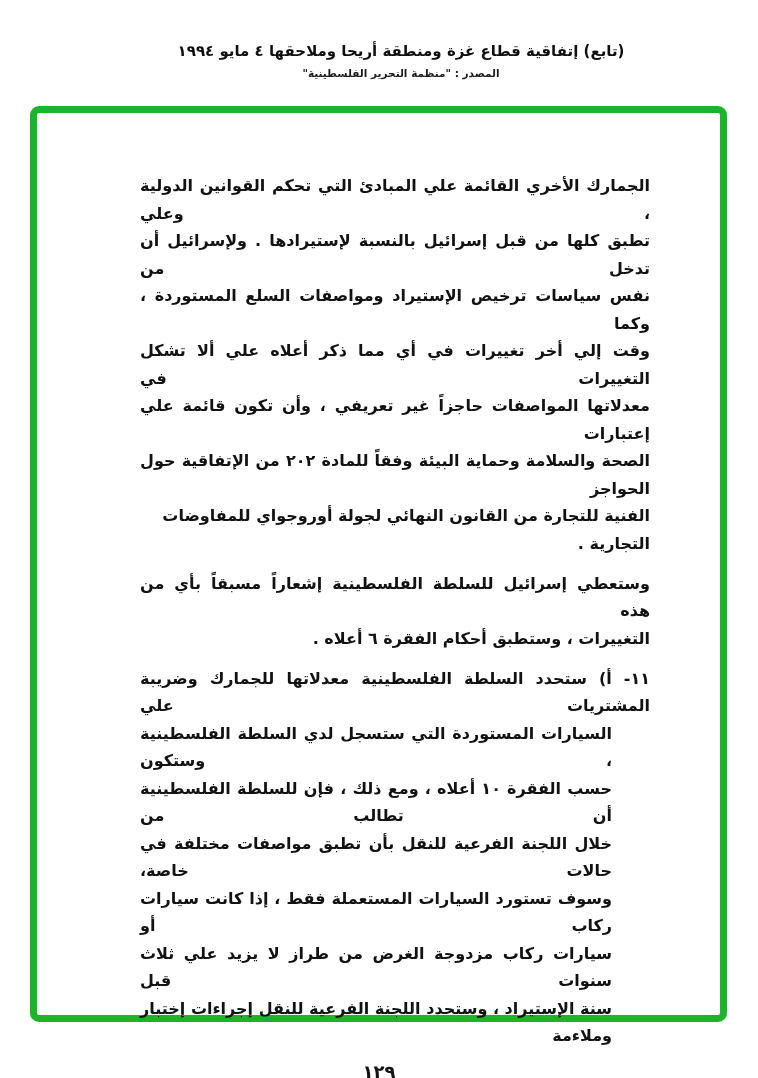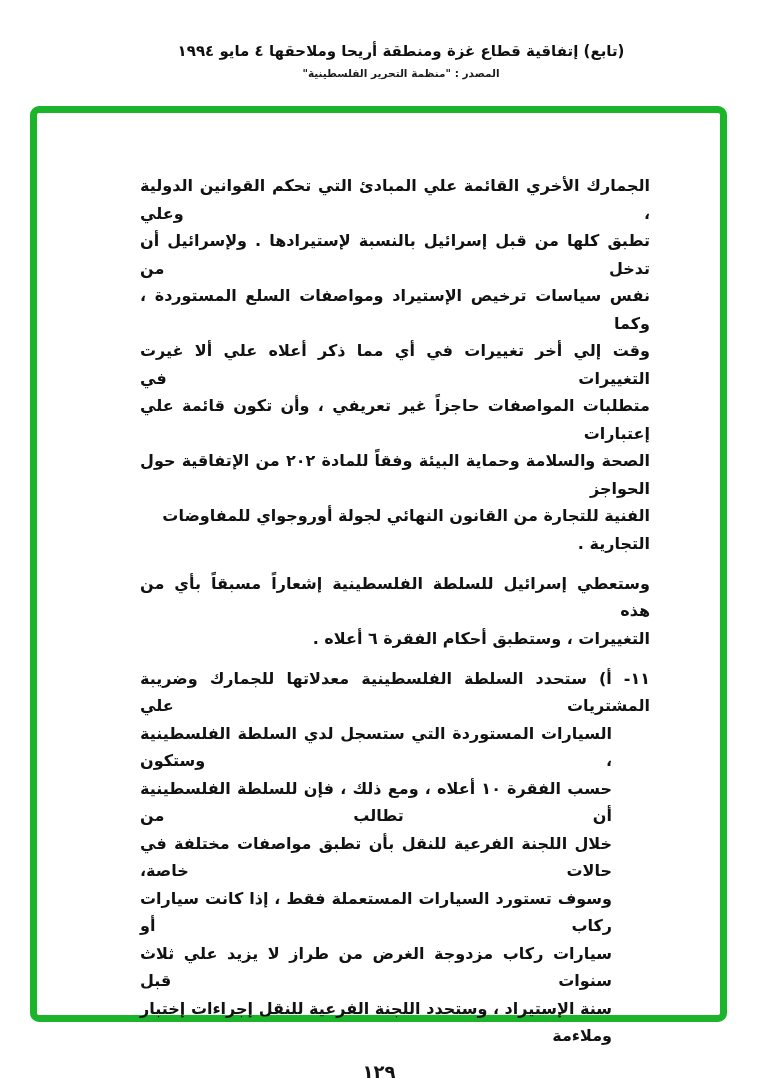--- a/index.html
+++ b/index.html
@@ -102,22 +102,22 @@
 </header>
 
 <div class="green-frame" style="border-color: rgb(28, 180, 43);"></div>
 
 <main class="text-block">
 
   <div class="para">
     <div class="jl">الجمارك الأخري القائمة علي المبادئ التي تحكم القوانين الدولية ، وعلي</div>
     <div class="jl">تطبق كلها من قبل إسرائيل بالنسبة لإستيرادها . ولإسرائيل أن تدخل من</div>
     <div class="jl">نفس سياسات ترخيص الإستيراد ومواصفات السلع المستوردة ، وكما</div>
-    <div class="jl">وقت إلي أخر تغييرات في أي مما ذكر أعلاه علي ألا غيرت التغييرات في</div>
-    <div class="jl">متطلبات المواصفات حاجزاً غير تعريفي ، وأن تكون قائمة علي إعتبارات</div>
+    <div class="jl">وقت إلي أخر تغييرات في أي مما ذكر أعلاه علي ألا تشكل التغييرات في</div>
+    <div class="jl">معدلاتها المواصفات حاجزاً غير تعريفي ، وأن تكون قائمة علي إعتبارات</div>
     <div class="jl">الصحة والسلامة وحماية البيئة وفقاً للمادة ٢٠٢ من الإتفاقية حول الحواجز</div>
     <div class="rl">الفنية للتجارة من القانون النهائي لجولة أوروجواي للمفاوضات التجارية .</div>
   </div>
 
   <div class="para">
     <div class="jl">وستعطي إسرائيل للسلطة الفلسطينية إشعاراً مسبقاً بأي من هذه</div>
     <div class="rl">التغييرات ، وستطبق أحكام الفقرة ٦ أعلاه .</div>
   </div>
 
   <div class="para">

